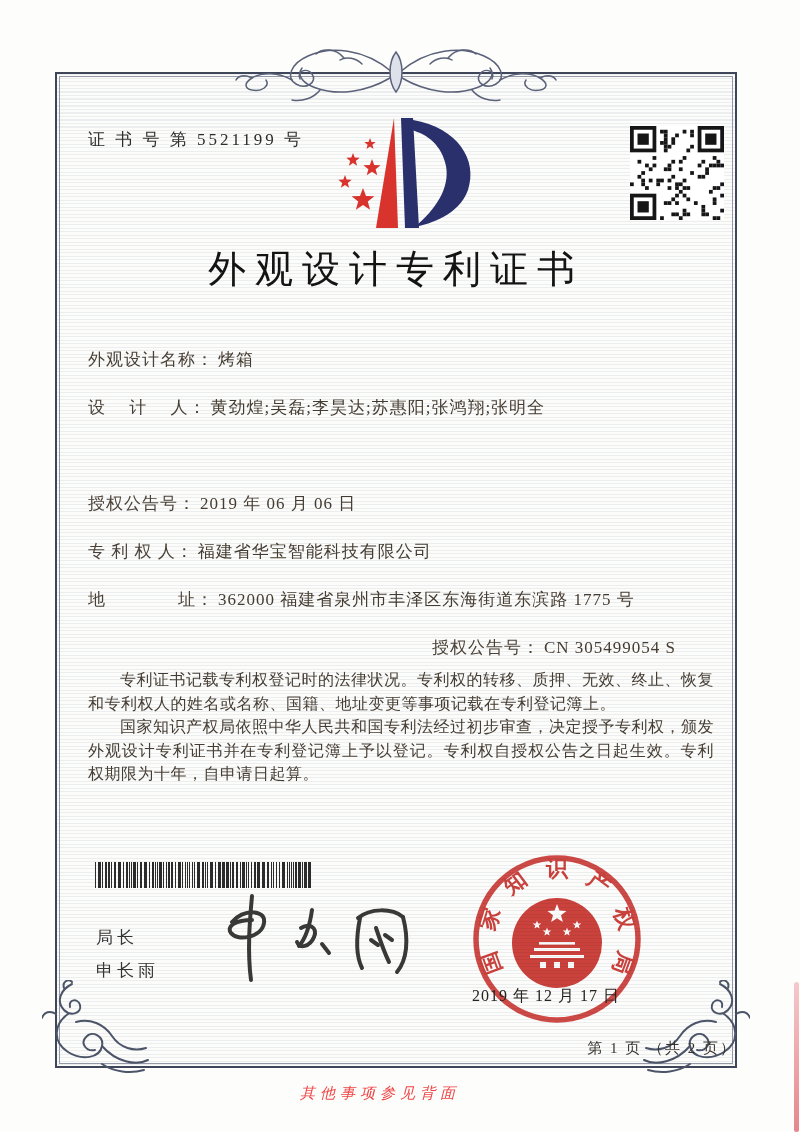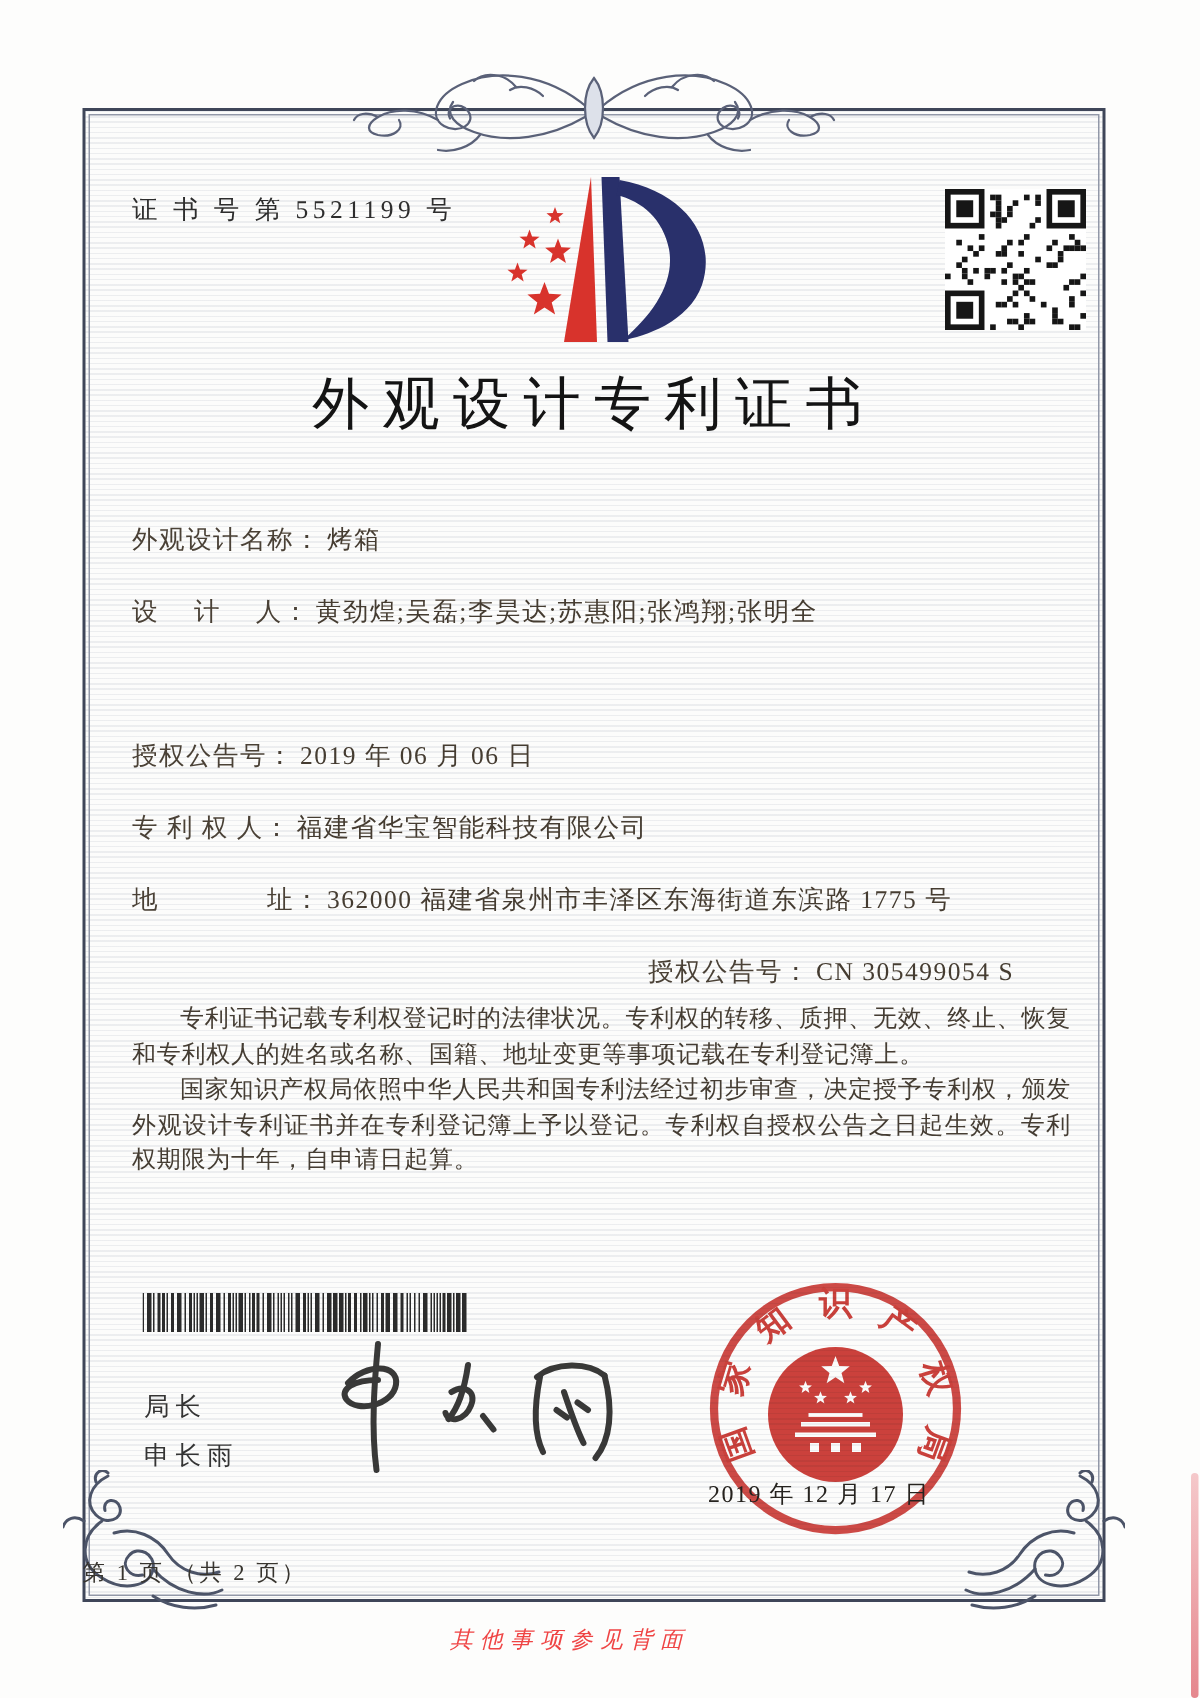--- a/index.html
+++ b/index.html
@@ -45,21 +45,21 @@
   .sig-title{position:absolute;left:96px;top:926px;font-size:17px;letter-spacing:4px;color:#343434;}
   .sig-name{position:absolute;left:96px;top:959px;font-size:17px;letter-spacing:4px;color:#343434;}
   svg.signature{position:absolute;left:208px;top:886px;width:230px;height:102px;}
 
   svg.seal{position:absolute;left:468px;top:850px;width:178px;height:178px;
     mix-blend-mode:multiply;opacity:.93;}
   .seal-char{font-family:"Liberation Serif","DejaVu Serif",serif;font-size:22px;font-weight:700;fill:#ca332e;}
   .seal-date{position:absolute;left:472px;top:986px;width:200px;font-size:16px;
     letter-spacing:1px;color:#26231f;z-index:5;white-space:nowrap;}
 
-  .page-info{position:absolute;left:55px;top:1039px;width:682px;text-align:left;
+  .page-info{position:absolute;left:55px;top:1039px;width:682px;text-align:right;
     font-size:15px;letter-spacing:2px;color:#37342e;}
   .back-note{position:absolute;left:0;top:1084px;width:760px;text-align:center;
     font-size:15px;letter-spacing:5px;color:#ef4444;font-style:italic;}
 
   .scan-artifact{position:absolute;right:1px;bottom:0;width:5px;height:150px;
     background:linear-gradient(#f2b7ba,#dd5f68);opacity:.75;border-radius:3px;}
 </style>
 </head>
 <body>
 

